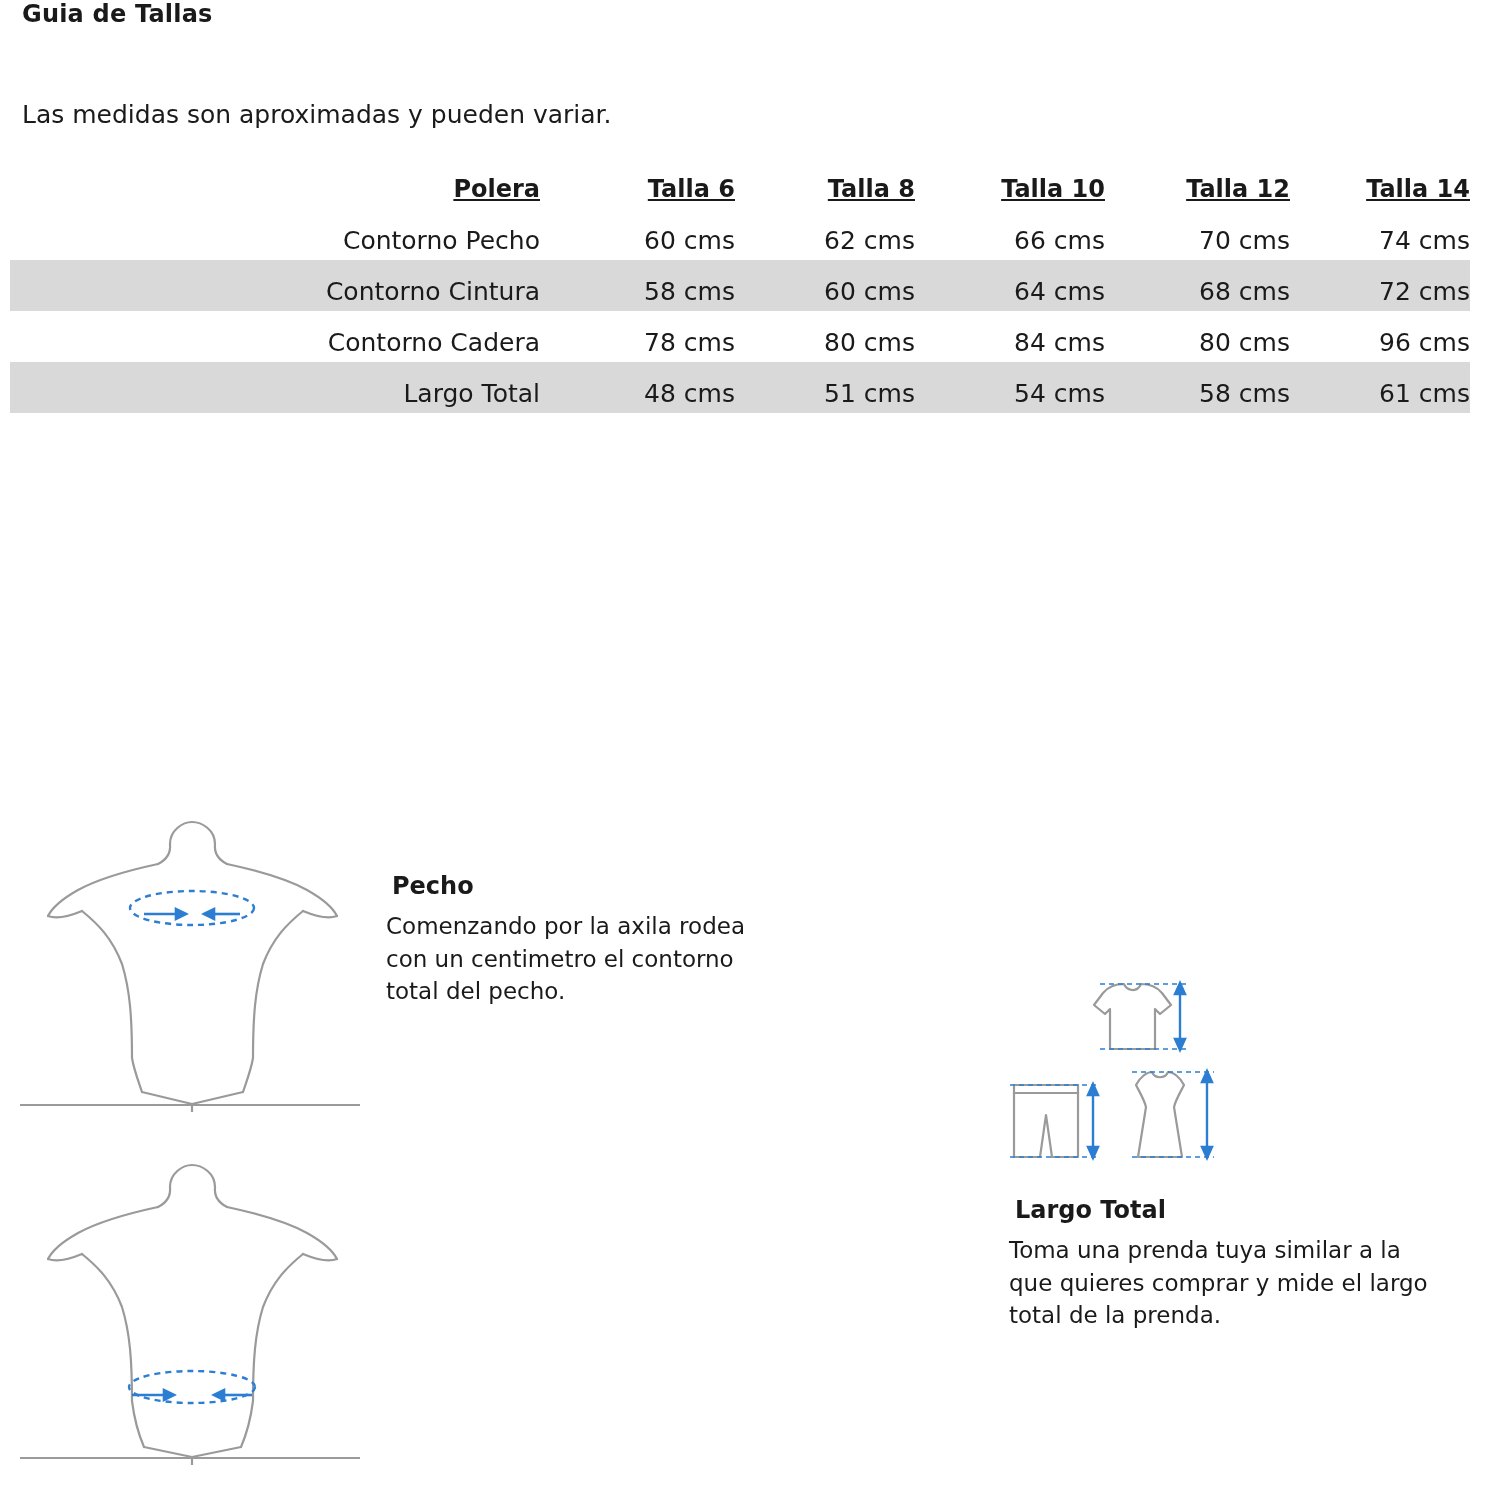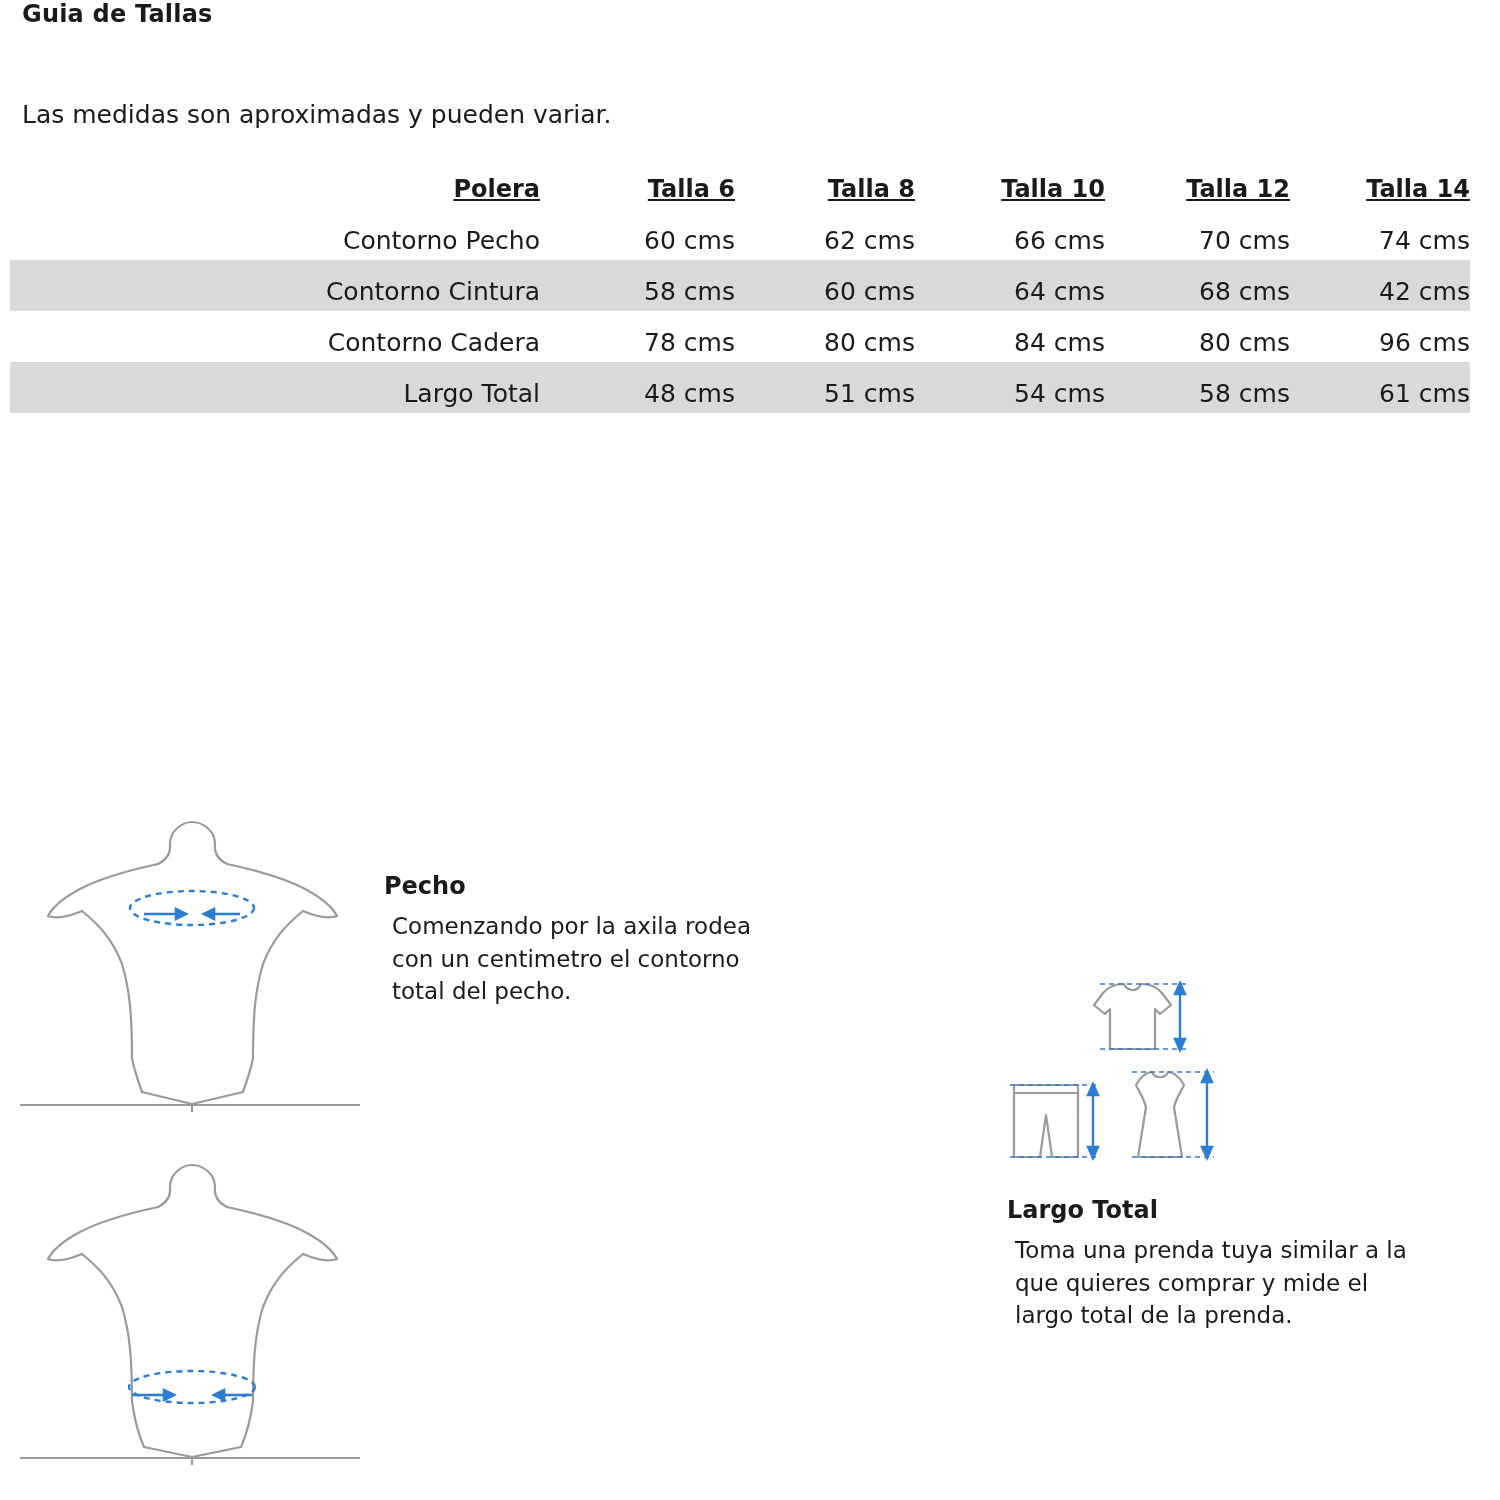--- a/index.html
+++ b/index.html
@@ -94,27 +94,27 @@
   }
 
   .blk {
     position: absolute;
   }
 
   .blk-head {
     font-size: 24px;
     font-weight: bold;
     color: #1a1a1a;
-    margin: 0 0 10px 0;
+    margin: 0 0 10px 8px;
   }
   .blk-body {
     font-size: 23px;
     line-height: 1.42;
     color: #1a1a1a;
-    margin: 8px;
+    margin: 2px;
   }
 
   .pecho-text { left: 384px; top: 872px; width: 400px; }
   .cadera-text { left: 384px; top: 1213px; width: 380px; }
   .largo-text { left: 1007px; top: 1196px; width: 430px; }
 
   .fig-chest   { position: absolute; left: 20px;  top: 812px; }
   .fig-hip     { position: absolute; left: 20px;  top: 1155px; }
   .fig-garments{ position: absolute; left: 1000px; top: 975px; }
 
@@ -155,21 +155,21 @@
         <td>66 cms</td>
         <td>70 cms</td>
         <td>74 cms</td>
       </tr>
       <tr class="alt">
         <td class="first-col">Contorno Cintura</td>
         <td>58 cms</td>
         <td>60 cms</td>
         <td>64 cms</td>
         <td>68 cms</td>
-        <td>42 cms</td>
+        <td>72 cms</td>
       </tr>
       <tr>
         <td class="first-col">Contorno Cadera</td>
         <td>78 cms</td>
         <td>80 cms</td>
         <td>84 cms</td>
         <td>80 cms</td>
         <td>96 cms</td>
       </tr>
       <tr class="alt">

